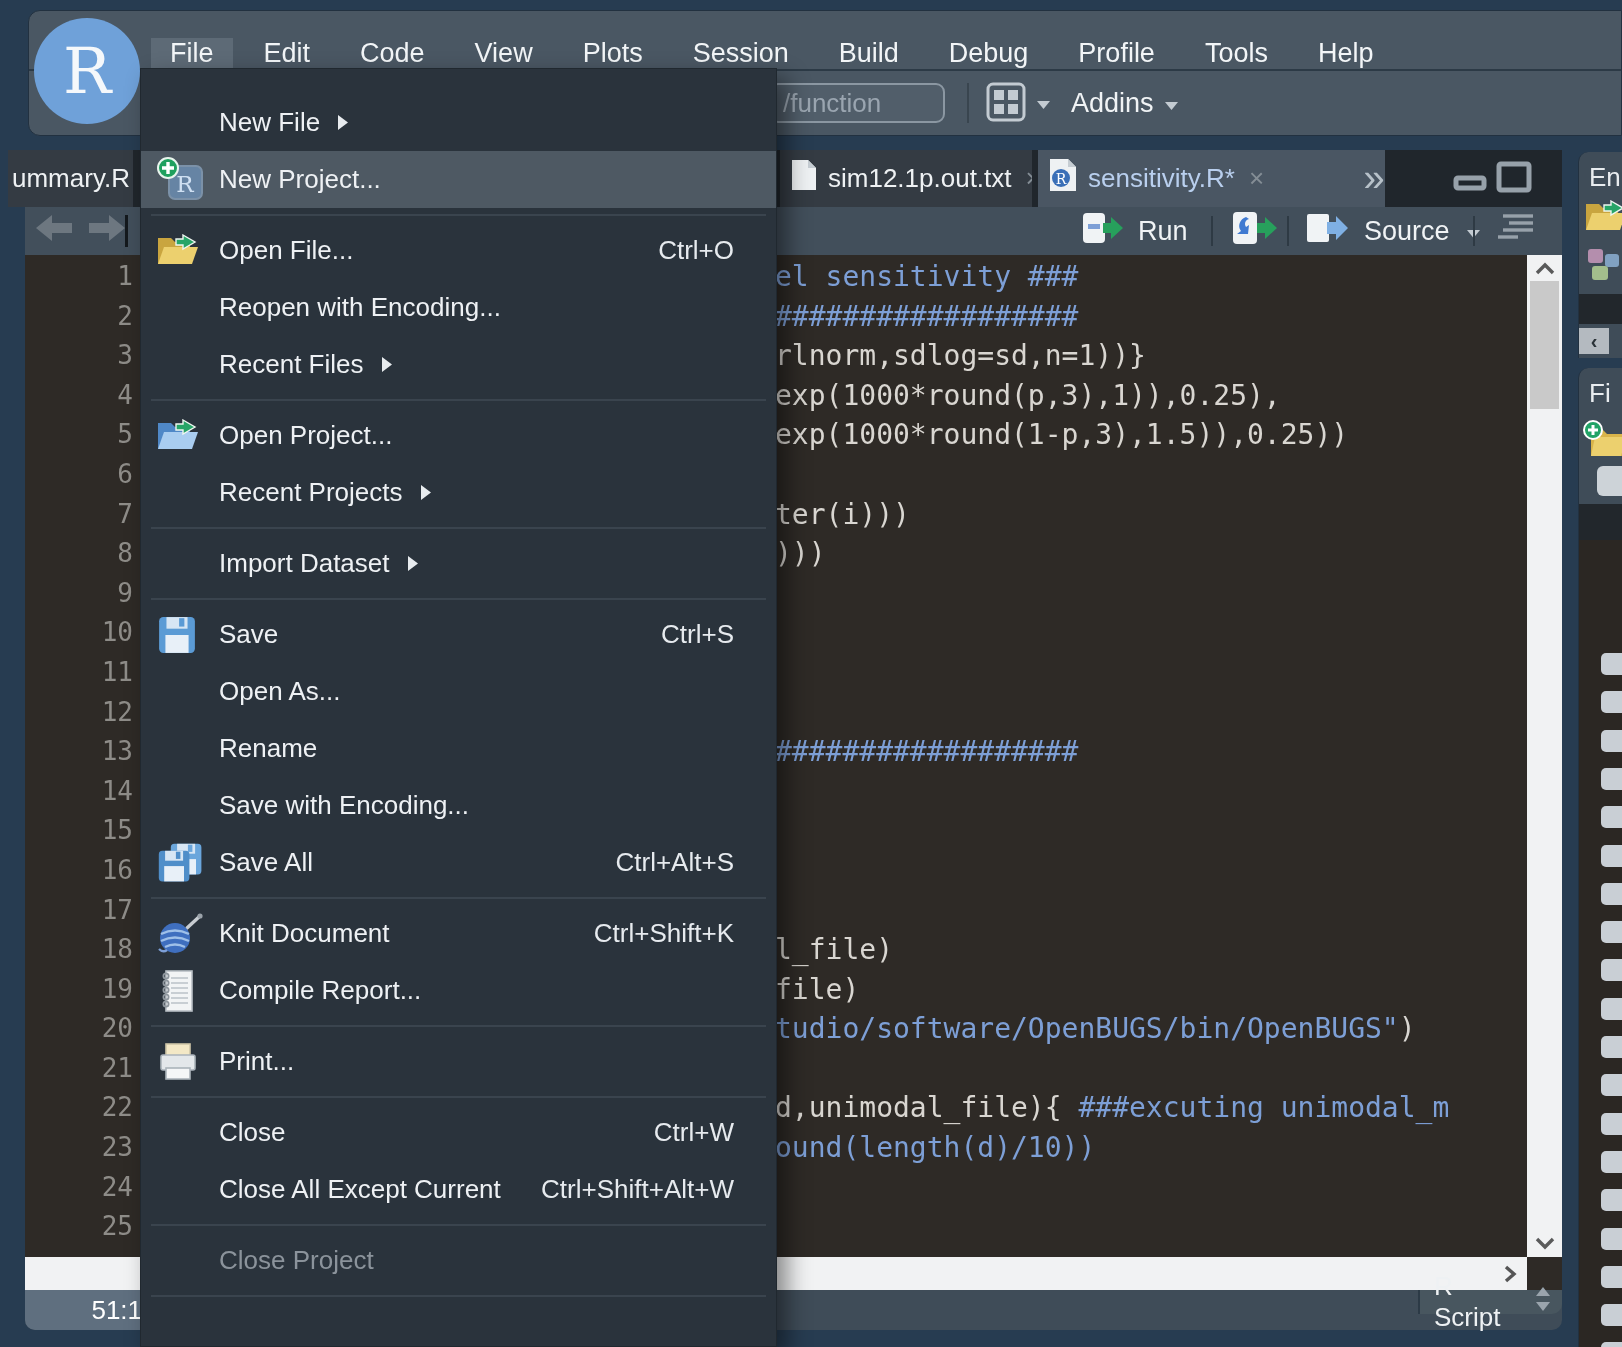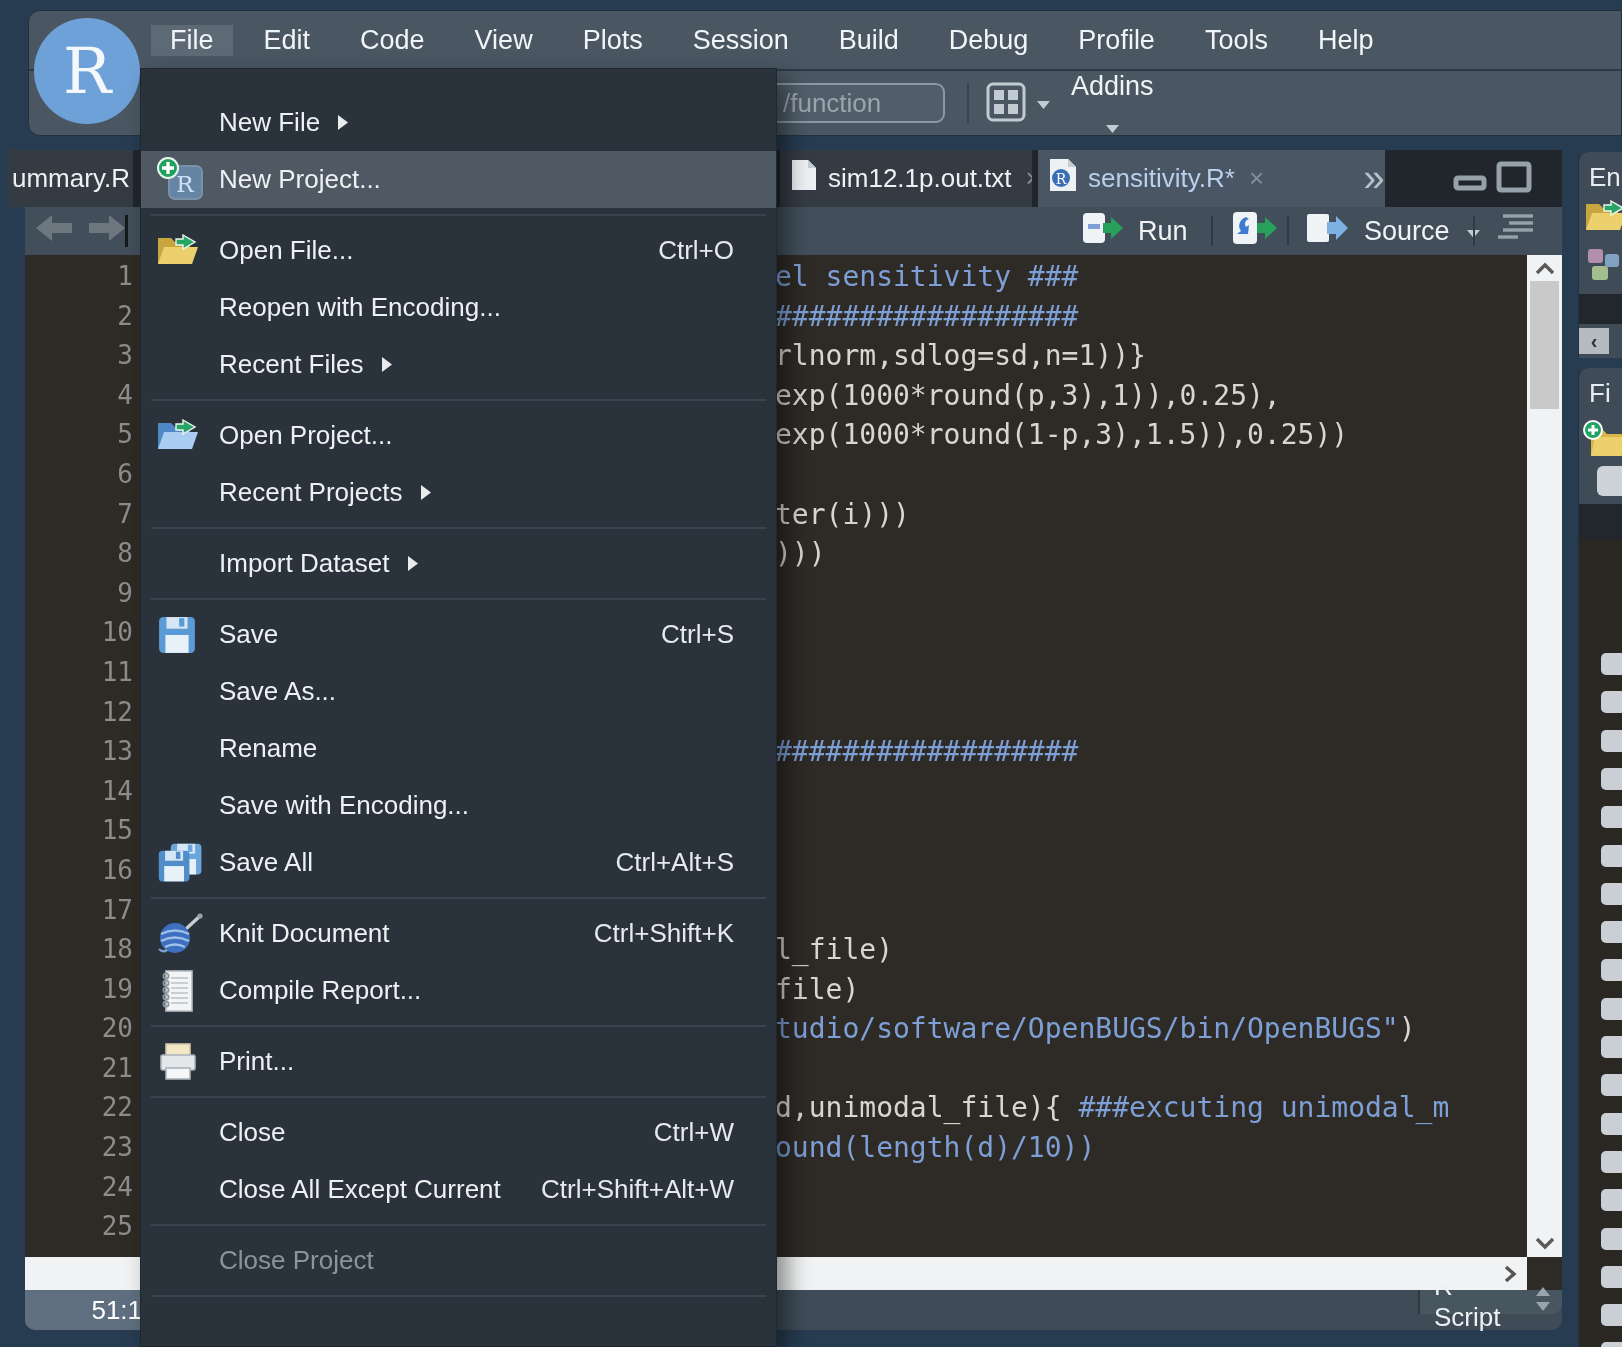--- a/index.html
+++ b/index.html
@@ -3,32 +3,32 @@
 <meta charset="utf-8">
 <style>
   html,body{margin:0;padding:0;background:#273c51;}
   *{box-sizing:border-box;}
   .screen{position:relative;width:1622px;height:1347px;overflow:hidden;background:#273c51;
           font-family:"Liberation Sans",sans-serif;}
 
   
   .top-chrome{position:absolute;left:28px;top:10px;right:0;height:126px;background:#4a5763;
               border-radius:12px 0 0 12px;border:1px solid #223140;}
-  .menubar{display:flex;align-items:center;height:58px;padding-left:122px;}
+  .menubar{display:flex;align-items:flex-end;height:58px;padding-left:122px;}
   .menu-btn{display:flex;align-items:center;padding:0 19px;margin-right:12px;font-size:27px;color:#f2f5f7;cursor:default;}
   .menu-btn.active{background:#5d6a76;}
   .chrome-div{height:2px;background:#2c3a46;}
   .toolbar2{position:relative;height:64px;}
   .goto-box{position:absolute;left:740px;top:12px;width:176px;height:40px;background:#515e6a;
             border:2px solid #8b97a2;border-radius:9px;color:#a6b1bc;font-size:26px;padding:0 12px;outline:none;}
   .goto-box::placeholder{color:#9aa5b0;}
   .t2sep{position:absolute;left:938px;top:12px;width:2px;height:40px;background:#39454f;}
   .grid-btn{position:absolute;left:956px;top:12px;width:42px;height:42px;display:flex;align-items:center;justify-content:center;}
   .grid-caret{position:absolute;left:1006px;top:26px;}
-  .addins-btn{position:absolute;left:1042px;top:0;height:64px;display:flex;align-items:center;gap:9px;font-size:27px;color:#f0f3f5;flex-direction:column;}
+  .addins-btn{position:absolute;left:1042px;top:0;height:64px;display:flex;align-items:center;gap:9px;font-size:27px;color:#f0f3f5;}
 
   
   .r-logo{position:absolute;left:34px;top:18px;width:106px;height:106px;border-radius:50%;background:#6fa1d9;
           display:flex;align-items:center;justify-content:center;z-index:40;
           font-family:"DejaVu Serif",serif;font-size:64px;color:#f5f8fb;}
 
   
   .source-pane{position:absolute;left:8px;top:150px;width:1554px;height:1180px;}
   .tabstrip{position:absolute;left:0;top:0;width:1554px;height:57px;background:#20262c;border-radius:10px 0 0 0;}
   .tab{position:absolute;top:0;height:57px;display:flex;align-items:center;gap:10px;padding:0 10px;
@@ -518,21 +518,21 @@
             <rect x="21" y="3" width="5" height="8" fill="#5b9bd5"></rect>
             <rect x="8" y="19" width="22" height="17" fill="#e8f0f8"></rect>
           </svg>
         </span>
         <span class="mi-label">Save</span>
         <span class="mi-shortcut">Ctrl+S</span>
         <span class="mi-arrow"></span>
       </div>
       <div class="menu-item">
         <span class="mi-icon"></span>
-        <span class="mi-label">Save As...</span>
+        <span class="mi-label">Open As...</span>
         <span class="mi-arrow"></span>
       </div>
       <div class="menu-item">
         <span class="mi-icon"></span>
         <span class="mi-label">Rename</span>
         <span class="mi-arrow"></span>
       </div>
       <div class="menu-item">
         <span class="mi-icon"></span>
         <span class="mi-label">Save with Encoding...</span>

